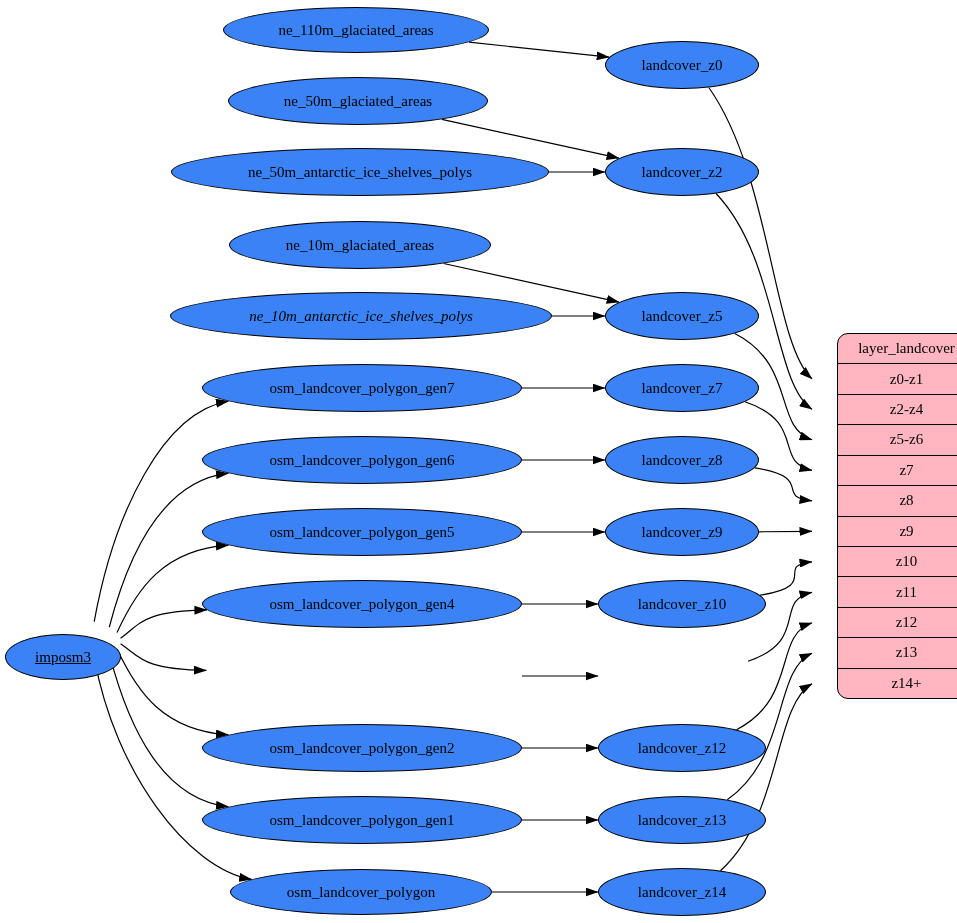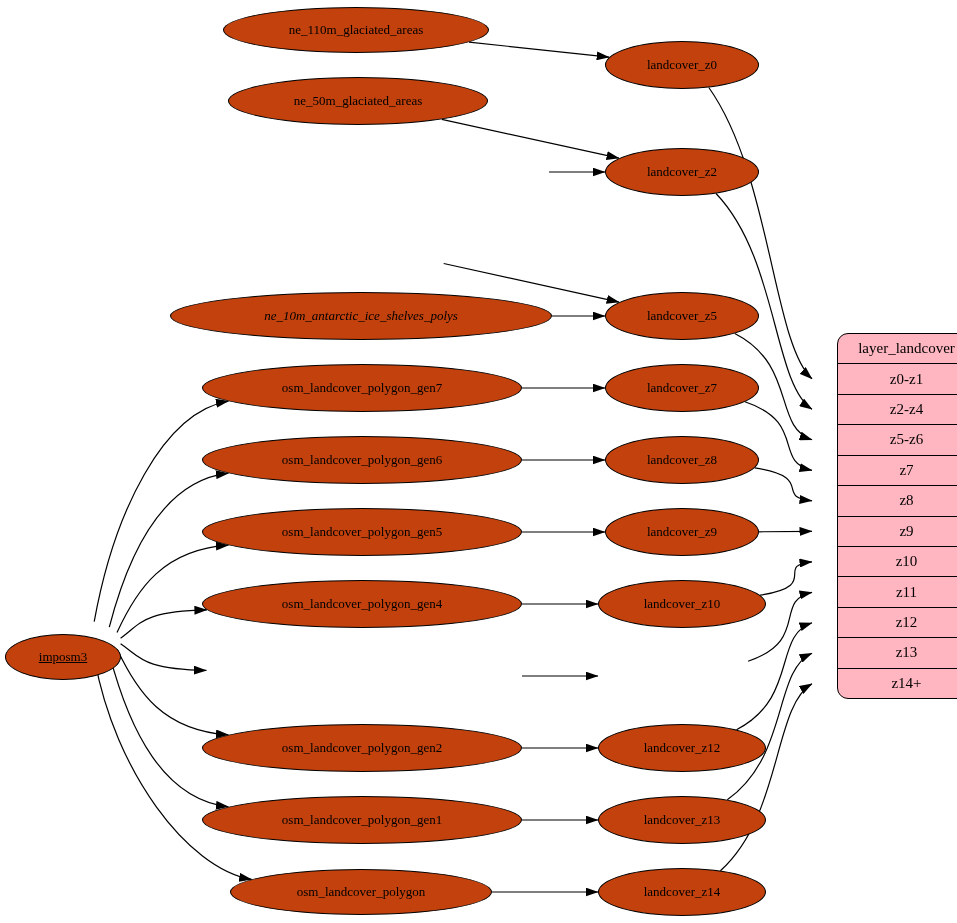--- a/index.html
+++ b/index.html
@@ -1,24 +1,24 @@
 <!DOCTYPE html>
 <html><head>
 <meta charset="utf-8">
 <title>layer_landcover</title>
 <style>
   html,body{margin:0;padding:0;background:#ffffff;}
   #app{position:relative;width:957px;height:923px;background:#ffffff;overflow:hidden;
        font-family:"Liberation Serif","DejaVu Serif",serif;color:#000;}
   #edge-svg{position:absolute;left:0;top:0;z-index:1;}
   .edge{fill:none;stroke:#000000;stroke-width:1.2px;}
-  .node{position:absolute;z-index:2;box-sizing:border-box;background:#c2410c;
+  .node{position:absolute;z-index:2;box-sizing:border-box;background:#3b82f6;
         border:1.3px solid #000000;border-radius:50%;
         display:flex;align-items:center;justify-content:center;
-        font-size:13px;white-space:nowrap;}
+        font-size:15px;white-space:nowrap;}
   .record-table{position:absolute;z-index:2;box-sizing:border-box;background:#ffb6c1;
         border:1.5px solid #000000;border-radius:11px;
         display:flex;flex-direction:column;overflow:hidden;margin-left:24px;}
   .trow{flex:1;display:flex;align-items:center;justify-content:center;
         font-size:15px;border-top:1.1px solid #000000;}
   .trow:first-child{border-top:none;}
 </style>
 </head>
 <body>
 
@@ -62,20 +62,22 @@
         <path d="M748.1,661.2 C810.1,640.5 773,600.5 812,592.3" class="edge" marker-end="url(#arrowhead)"></path>
         <path d="M736.5,729.7 C798.5,697.6 773,635.6 812,622.8" class="edge" marker-end="url(#arrowhead)"></path>
         <path d="M727.3,799.8 C789.3,755.8 773,670.8 812,653.3" class="edge" marker-end="url(#arrowhead)"></path>
         <path d="M720.4,870.7 C782.4,814.6 773,706.2 812,683.8" class="edge" marker-end="url(#arrowhead)"></path>
       </g>
   </svg>
 
   <div class="node" style="left: 5px; top: 634px; width: 116px; height: 46px; text-decoration: underline;">imposm3</div>
   <div class="node" style="left: 223px; top: 7px; width: 266px; height: 46px;">ne_110m_glaciated_areas</div>
   <div class="node" style="left: 228px; top: 77px; width: 260px; height: 48px;">ne_50m_glaciated_areas</div>
+  <div class="node" style="left: 171px; top: 148px; width: 378px; height: 48px;">ne_50m_antarctic_ice_shelves_polys</div>
+  <div class="node" style="left: 229px; top: 221px; width: 262px; height: 48px;">ne_10m_glaciated_areas</div>
   <div class="node" style="left: 170px; top: 292px; width: 382px; height: 48px; font-style: italic;">ne_10m_antarctic_ice_shelves_polys</div>
   <div class="node" style="left: 202px; top: 364px; width: 320px; height: 48px;">osm_landcover_polygon_gen7</div>
   <div class="node" style="left: 202px; top: 436px; width: 320px; height: 48px;">osm_landcover_polygon_gen6</div>
   <div class="node" style="left: 202px; top: 508px; width: 320px; height: 48px; text-align: center;">osm_landcover_polygon_gen5</div>
   <div class="node" style="left: 202px; top: 580px; width: 320px; height: 48px;">osm_landcover_polygon_gen4</div>
   <div class="node" style="left: 202px; top: 724px; width: 320px; height: 48px;">osm_landcover_polygon_gen2</div>
   <div class="node" style="left: 202px; top: 796px; width: 320px; height: 48px;">osm_landcover_polygon_gen1</div>
   <div class="node" style="left: 230px; top: 869px; width: 262px; height: 46px;">osm_landcover_polygon</div>
   <div class="node" style="left: 605px; top: 41px; width: 154px; height: 48px;">landcover_z0</div>
   <div class="node" style="left: 605px; top: 148px; width: 154px; height: 48px;">landcover_z2</div>

